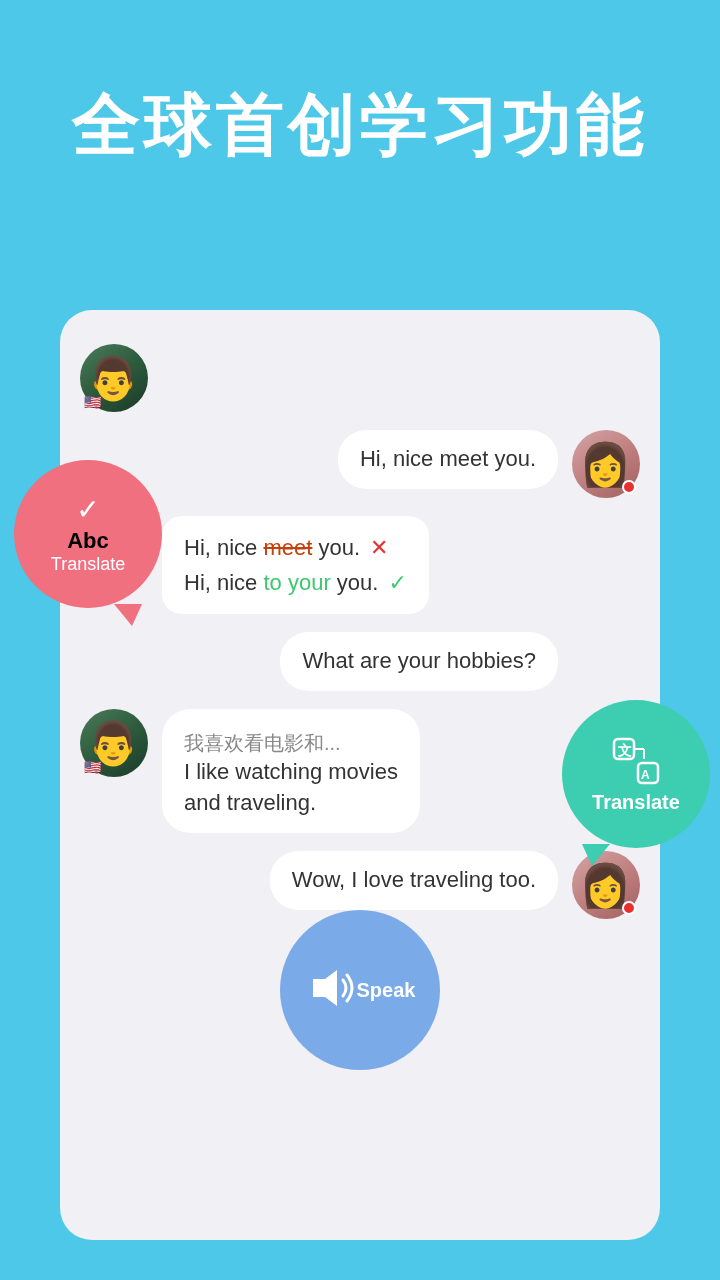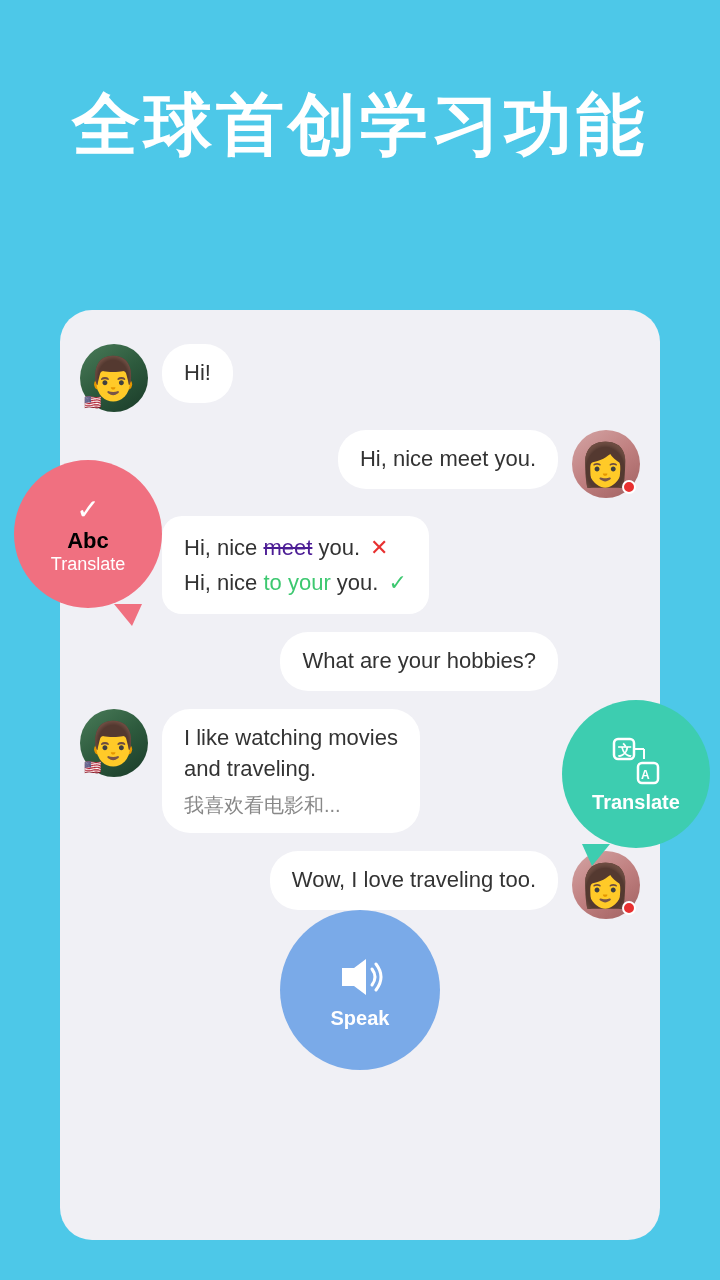--- a/index.html
+++ b/index.html
@@ -114,21 +114,21 @@
     .speak-bubble {
       position: absolute;
       top: 910px;
       left: 50%;
       transform: translateX(-50%);
       width: 160px;
       height: 160px;
       background: #7AAAE8;
       border-radius: 50%;
       display: flex;
-      flex-direction: column;
+      flex-direction: row;
       align-items: center;
       justify-content: center;
       z-index: 10;
     }
     .speak-bubble .speak-text {
       color: white;
       font-size: 20px;
       font-weight: 600;
     }
 
@@ -211,21 +211,21 @@
       margin: 0 14px;
       line-height: 1.4;
     }
     .msg-bubble.correction-bubble-msg {
       background: white;
       border-radius: 20px;
       padding: 14px 22px;
     }
     .correction-wrong {
       text-decoration: line-through;
-      color: #4c1d95;
+      color: #c2410c;
     }
     .correction-right {
       color: #3DC870;
     }
     .correction-line {
       display: flex;
       align-items: center;
       gap: 10px;
       font-size: 22px;
       line-height: 1.6;
@@ -263,21 +263,20 @@
 
   <div class="header-title">全球首创学习功能</div>
 
   <div class="chat-card">
 
     <div class="chat-row" style="margin-top:10px;">
       <div class="avatar-wrap">
         <div class="avatar avatar-male"></div>
         <div class="flag-badge">🇺🇸</div>
       </div>
-      <div class="msg-bubble" style="margin-left:14px;margin-right:0;">Hi!</div>
     </div>
 
     <div class="chat-row right">
       <div class="avatar-wrap">
         <div class="avatar avatar-female"></div>
         <div class="online-badge"></div>
       </div>
       <div class="msg-bubble" style="margin-right:14px;margin-left:0;">Hi, nice meet you.</div>
     </div>
 
@@ -302,23 +301,23 @@
       <div style="width:68px;flex-shrink:0;"></div>
       <div class="msg-bubble" style="margin-right:14px;margin-left:0;text-align:center;">What are your hobbies?</div>
     </div>
 
     <div class="chat-row">
       <div class="avatar-wrap">
         <div class="avatar avatar-male"></div>
         <div class="flag-badge">🇺🇸</div>
       </div>
       <div class="msg-bubble" style="margin-left:14px;margin-right:0;">
+        <div style="color:#888;font-size:20px;margin-top:6px;">我喜欢看电影和...</div>
         <div style="white-space:pre-line;">I like watching movies
 and traveling.</div>
-        <div style="color:#888;font-size:20px;margin-top:6px;">我喜欢看电影和...</div>
       </div>
 
       <div style="display:flex;align-items:center;margin-left:auto;">
         <div class="scroll-up-btn">⇧</div>
       </div>
     </div>
 
     <div class="chat-row right" style="margin-top:10px;">
       <div class="avatar-wrap">
         <div class="avatar avatar-female"></div>

